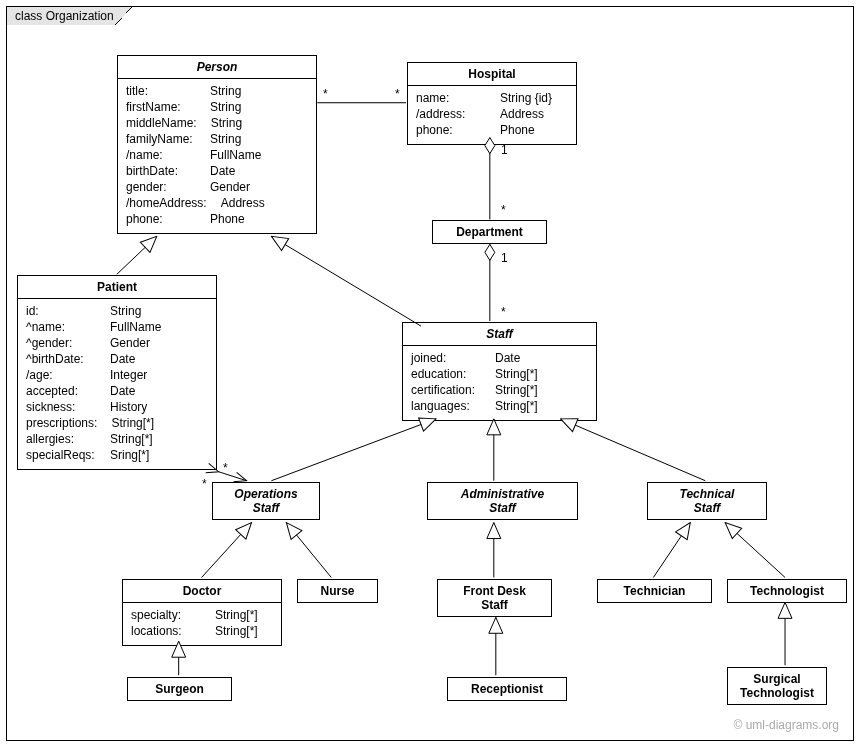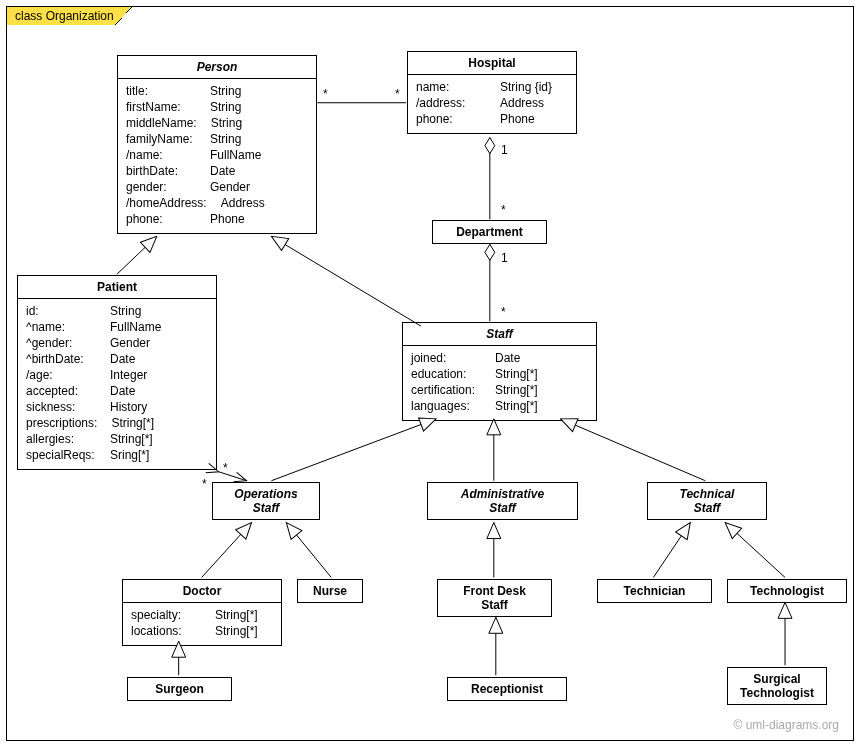--- a/index.html
+++ b/index.html
@@ -20,21 +20,21 @@
     position: absolute;
     left: 6px; top: 6px; right: 6px; bottom: 6px;
     border: 1px solid #000;
   }
   .frame-tab {
     position: absolute;
     left: -1px; top: -1px;
     height: 18px;
     border: 1px solid #000;
     border-bottom: none;
-    background: #fde047;
+    background: #e5e5e5;
     padding: 0 18px 0 8px;
     line-height: 18px;
     font-size: 12px;
   }
   .frame-tab::after {
     content: "";
     position: absolute;
     right: -1px; top: -1px;
     width: 18px; height: 19px;
     background: linear-gradient(to top left, #fff 0 49%, #000 49% 51%, transparent 51%);
@@ -113,21 +113,21 @@
             <span class="k">/homeAddress:</span>
             <span class="v">Address</span>
           </div>
         <div class="attr-row">
             <span class="k">phone:</span>
             <span class="v">Phone</span>
           </div>
       </div>
     </div>
 
-    <div class="class-box" style="left:400px; top:44px; width:170px;">
+    <div class="class-box" style="left:400px; top:55px; width:170px;">
       <div class="class-title plain">Hospital</div>
       <div class="class-attrs">
         <div class="attr-row">
             <span class="k">name:</span>
             <span class="v">String {id}</span>
           </div>
         <div class="attr-row">
             <span class="k">/address:</span>
             <span class="v">Address</span>
           </div>
@@ -238,21 +238,21 @@
             <span class="k">specialty:</span>
             <span class="v">String[*]</span>
           </div>
         <div class="attr-row">
             <span class="k">locations:</span>
             <span class="v">String[*]</span>
           </div>
       </div>
     </div>
 
-    <div class="class-box" style="left:290px; top:572px; width:66px;">
+    <div class="class-box" style="left:290px; top:572px; width:81px;">
       <div class="class-title plain" style="border-bottom:none;">Nurse</div>
     </div>
 
     <div class="class-box" style="left:430px; top:572px; width:115px;">
       <div class="class-title plain" style="border-bottom:none;">
         <span>Front Desk</span><br>
         <span>Staff</span>
       </div>
     </div>
 

